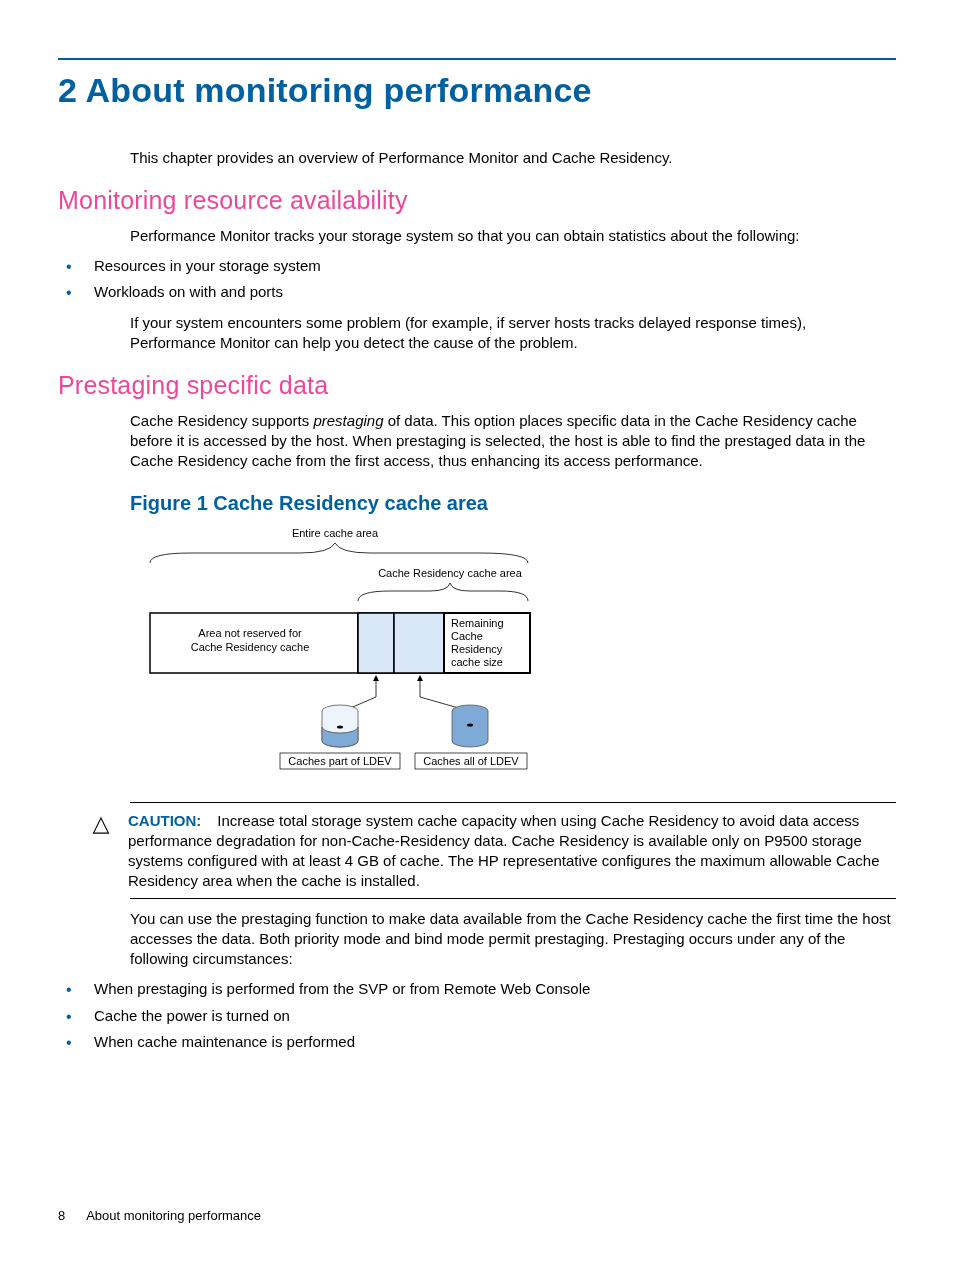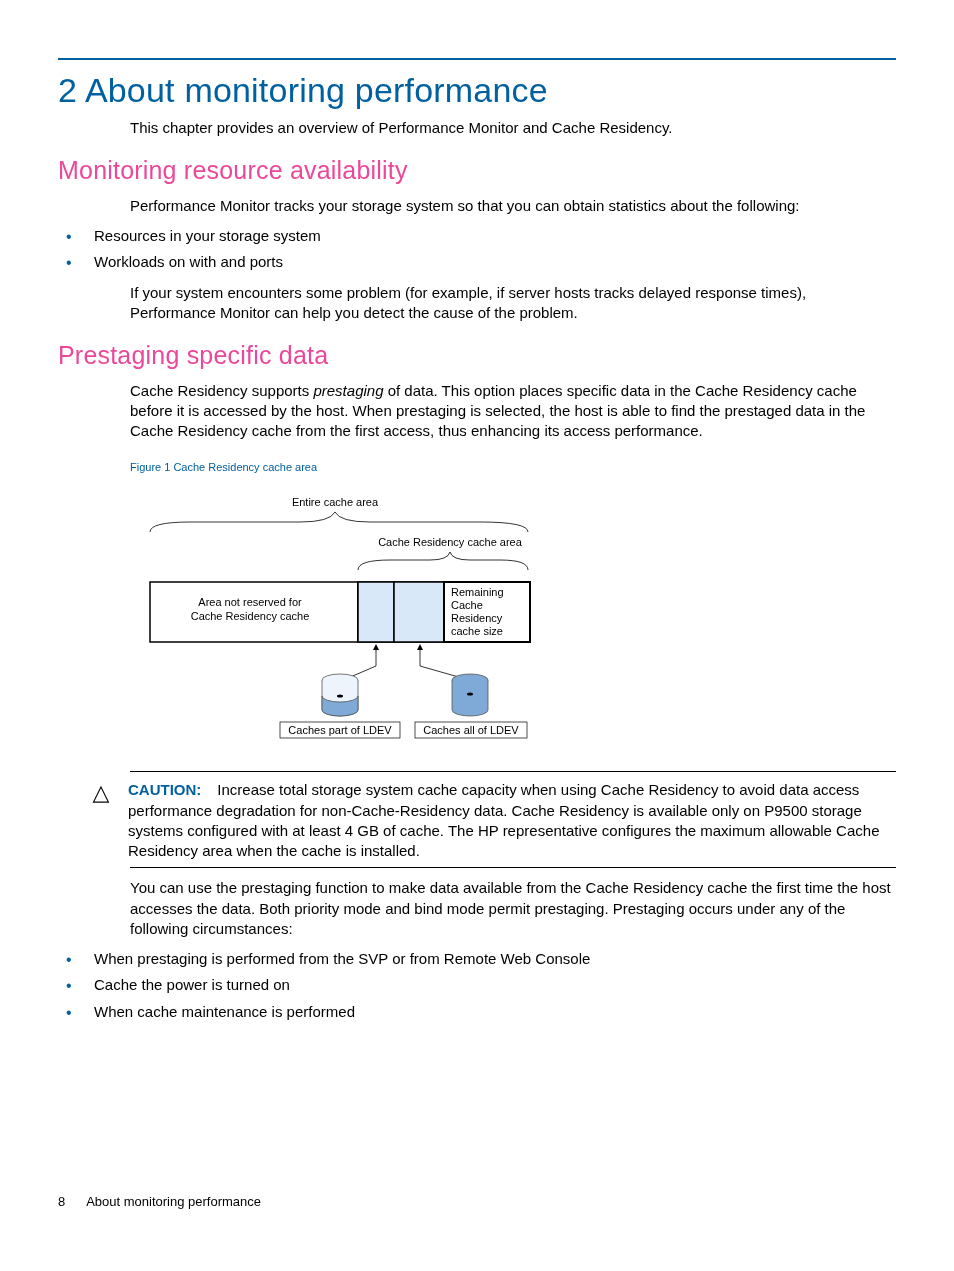--- a/index.html
+++ b/index.html
@@ -15,24 +15,24 @@
   }
   .page {
     padding: 58px 58px 0 58px;
   }
   .rule-top {
     border-top: 2px solid #0060a0;
     margin-bottom: 8px;
   }
   h1.chapter {
     font-family: Arial, Helvetica, sans-serif;
-    font-weight: 400;
+    font-weight: 700;
     font-size: 34px;
     color: #0060a0;
-    margin-bottom: 4px;
+    margin-bottom: 34px;
     letter-spacing: 0.2px;
   }
   .body-indent {
     margin-left: 72px;
   }
   p { margin: 0 0 10px 0; }
   h2.section {
     font-family: Arial, Helvetica, sans-serif;
     font-weight: 400;
     font-size: 25px;
@@ -51,45 +51,45 @@
   }
   ul.bullets li::before {
     content: "•";
     color: #0060a0;
     position: absolute;
     left: 8px;
     top: 0;
     font-size: 16px;
   }
   .fig-caption {
-    font-weight: 400;
+    font-weight: 700;
     color: #0060a0;
-    font-size: 11px;
-    margin: 18px 0 20px 0;
+    font-size: 20px;
+    margin: 18px 0 8px 0;
   }
   .figure-box {
     width: 430px;
     height: 250px;
     position: relative;
     margin-bottom: 27px;
   }
   .callout-sep { border-top: 1px solid #000; margin: 0 0 8px 0; }
   .callout-row { display: flex; align-items: flex-start; gap: 14px; margin-bottom: 6px; }
   .caution-icon {
     font-size: 22px;
     line-height: 22px;
     width: 26px;
     text-align: center;
     padding-top: 2px;
   }
   .callout-text { flex: 1; }
   .caution-label { font-weight: 700; color: #0060a0; margin-right: 16px; }
   .footer {
     position: absolute;
-    bottom: 60px;
+    bottom: 46px;
     left: 58px;
     font-size: 13px;
   }
   .footer .pn { margin-right: 18px; }
   .italic { font-style: italic; }
 </style>
 </head>
 <body>
 
 <div class="page">

